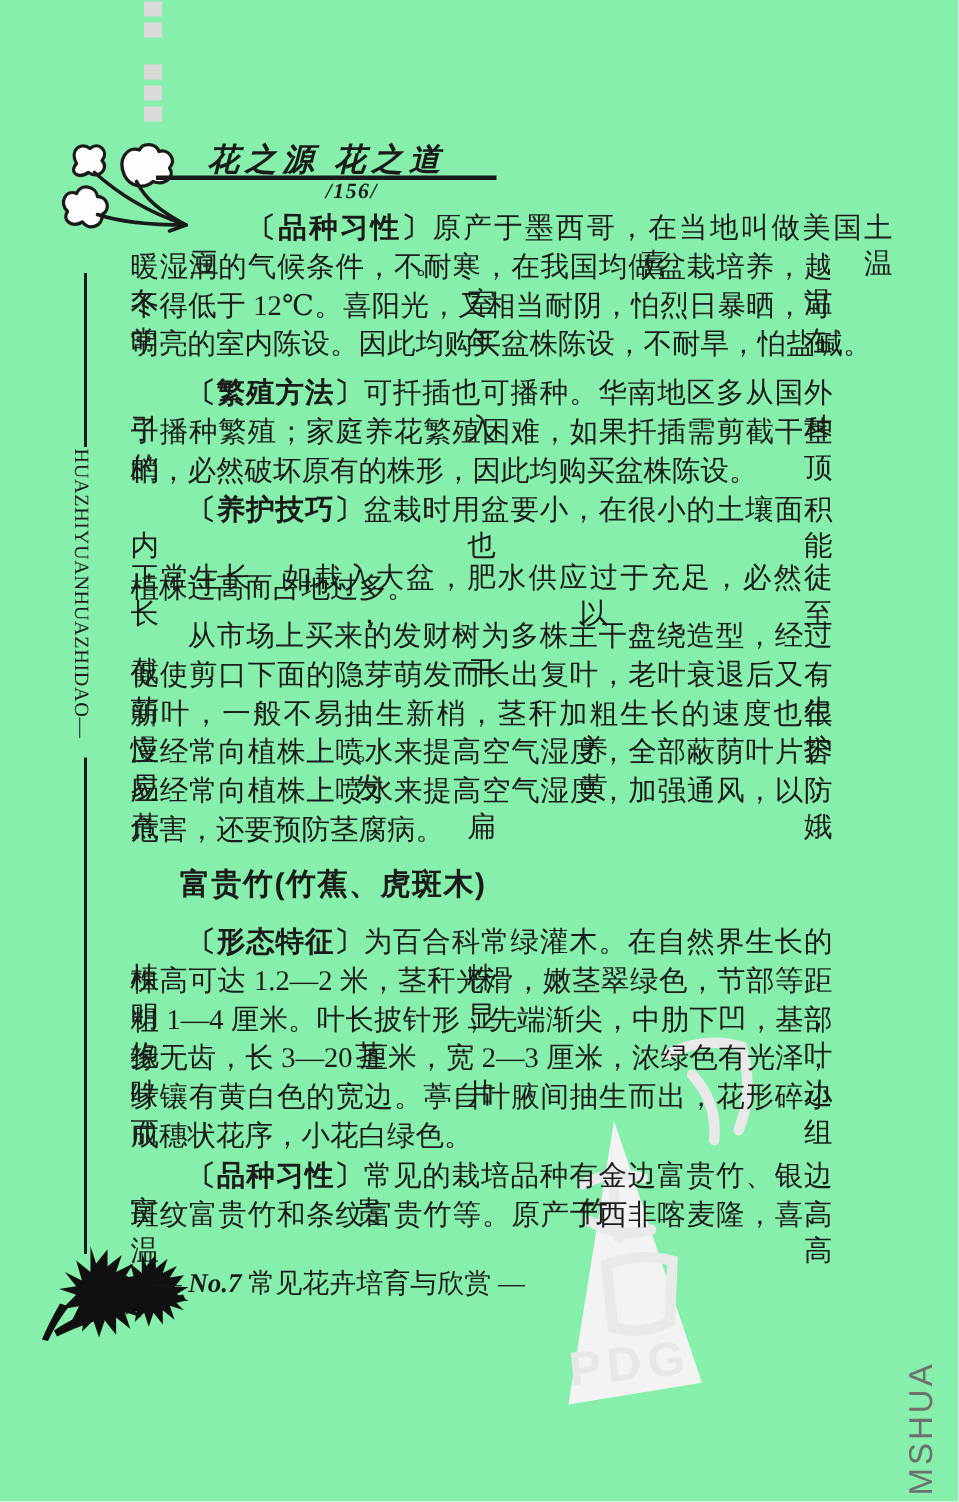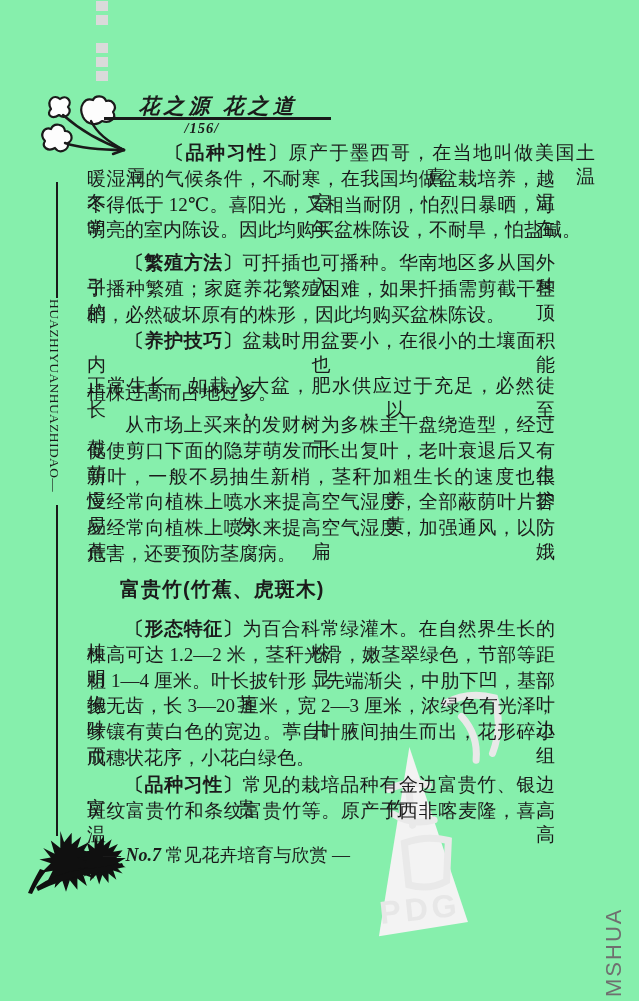--- a/index.html
+++ b/index.html
@@ -2,21 +2,21 @@
 <html><head>
 <meta charset="utf-8">
 <style>
   html,body{margin:0;padding:0;background:#ffffff;}
   .page{position:relative;width:639px;height:1001px;background:#86efac;overflow:hidden;
         font-family:"Liberation Serif","DejaVu Serif",serif;color:#1b1b1b;}
   
   .book-title{position:absolute;left:105px;top:92px;width:226px;text-align:center;
         font-size:21px;font-weight:700;font-style:italic;letter-spacing:4px;white-space:nowrap;}
   .title-rule{position:absolute;left:104px;top:117px;width:227px;height:2.5px;background:#1a1a1a;}
-  .page-number{position:absolute;left:152px;top:120px;width:100px;text-align:center;
+  .page-number{position:absolute;left:152px;top:120px;width:100px;text-align:right;
         font-size:14.5px;font-style:italic;font-weight:700;letter-spacing:1px;}
   
   .rule-upper{position:absolute;left:56px;top:182px;width:2px;height:116px;background:#1a1a1a;}
   .rule-lower{position:absolute;left:56px;top:505px;width:2px;height:331px;background:#1a1a1a;}
   .spine-text{position:absolute;left:62px;top:299px;transform:rotate(90deg);transform-origin:0 0;
         font-size:13.5px;letter-spacing:0.4px;white-space:nowrap;font-family:"Liberation Serif",serif;}
   
   .line{position:absolute;left:87px;width:468px;height:25px;font-size:19px;line-height:24px;white-space:nowrap;}
   .line.full{white-space:normal;text-align:justify;text-align-last:justify;}
   .line.ind{text-indent:38px;}

